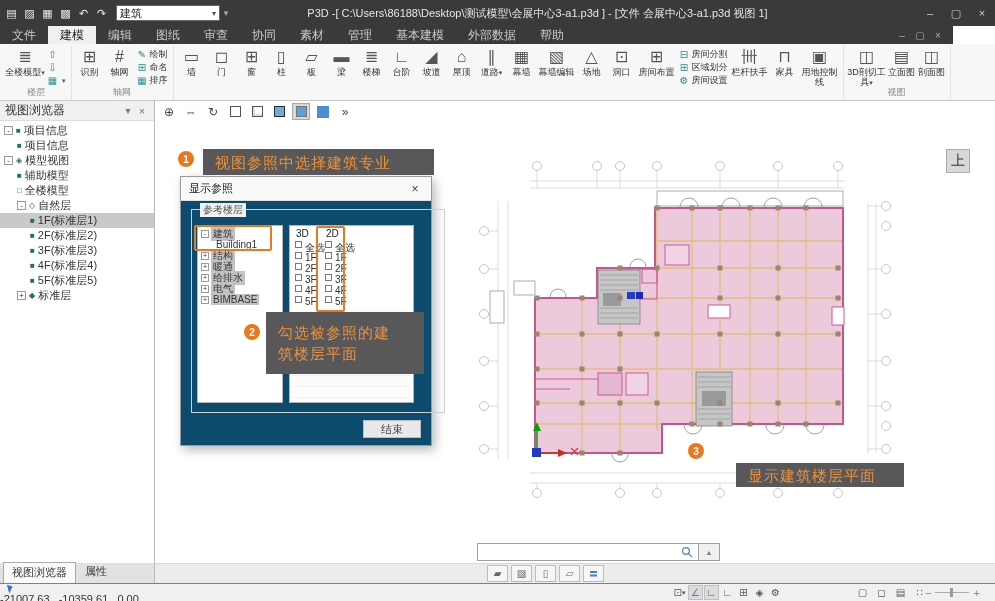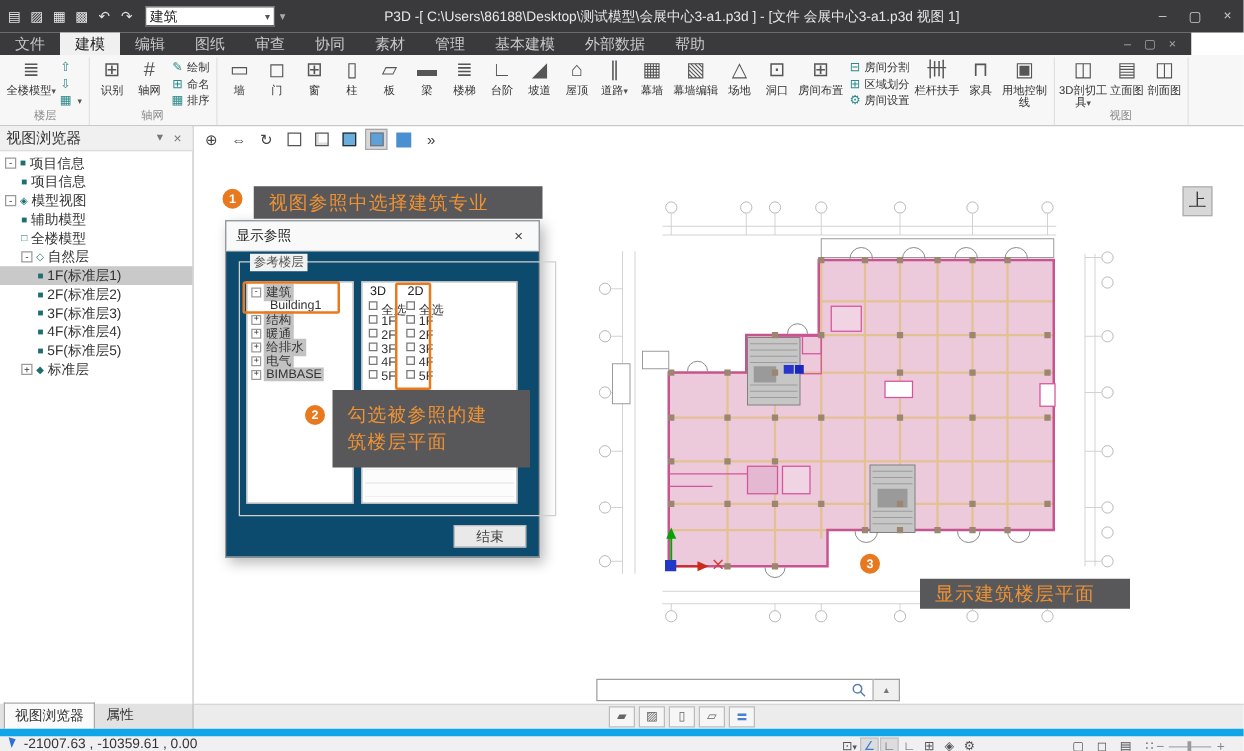--- a/index.html
+++ b/index.html
@@ -50,21 +50,21 @@
   .ticon{color:#1f6f6f;font-size:8px;margin-right:3px;}
   
   #side-tabs{left:0;top:563px;width:155px;height:20px;background:#e2e2e2;border-right:1px solid #b9b9b9;display:flex;align-items:flex-end;padding-left:3px;font-size:11px;}
   .stab{padding:2px 8px 3px 8px;color:#333;border:1px solid transparent;}
   .stab.active{background:#fafafa;border:1px solid #aaa;border-bottom:none;}
   #midstrip{left:155px;top:563px;width:840px;height:20px;background:#ececec;border-top:1px solid #d7d7d7;}
   #modify-tools{position:absolute;left:332px;top:1px;display:flex;gap:3px;}
   .mtool{width:21px;height:17px;border:1px solid #bcbcbc;background:#f6f6f6;display:flex;align-items:center;justify-content:center;font-size:10px;color:#666;}
   .mtool .blue{color:#4a7fd0;}
   
-  #statusbar{left:0;top:583px;width:995px;height:18px;background:#f0f0f0;border-top:6px solid #0ea5e9;display:flex;align-items:flex-start;font-size:11px;color:#333;}
+  #statusbar{left:0;top:583px;width:995px;height:18px;background:#f0f0f0;border-top:1px solid #0ea5e9;display:flex;align-items:flex-start;font-size:11px;color:#333;flex-direction:column;}
   #cursor-arrow{width:0;height:0;border-left:5px solid #2f6fd6;border-top:3px solid transparent;border-bottom:6px solid transparent;margin:0 6px 0 8px;transform:rotate(-15deg);}
   #snap-cluster{position:absolute;left:672px;top:1px;display:flex;gap:1px;}
   .sicon{height:15px;min-width:15px;display:flex;align-items:center;justify-content:center;font-size:10px;color:#555;padding:0 1px;}
   .sicon.active{background:#dcdcdc;border:1px solid #c0c0c0;}
   .sicon .blue{color:#3a7fd0;}
   #window-cluster{position:absolute;left:855px;top:1px;display:flex;gap:4px;}
   #zoomctl{position:absolute;left:925px;top:0;display:flex;align-items:center;gap:4px;height:17px;color:#888;}
   #zoomtrack{width:34px;height:1px;background:#aaa;position:relative;}
   #zoomthumb{position:absolute;left:15px;top:-4px;width:3px;height:9px;background:#9a9a9a;}
   

